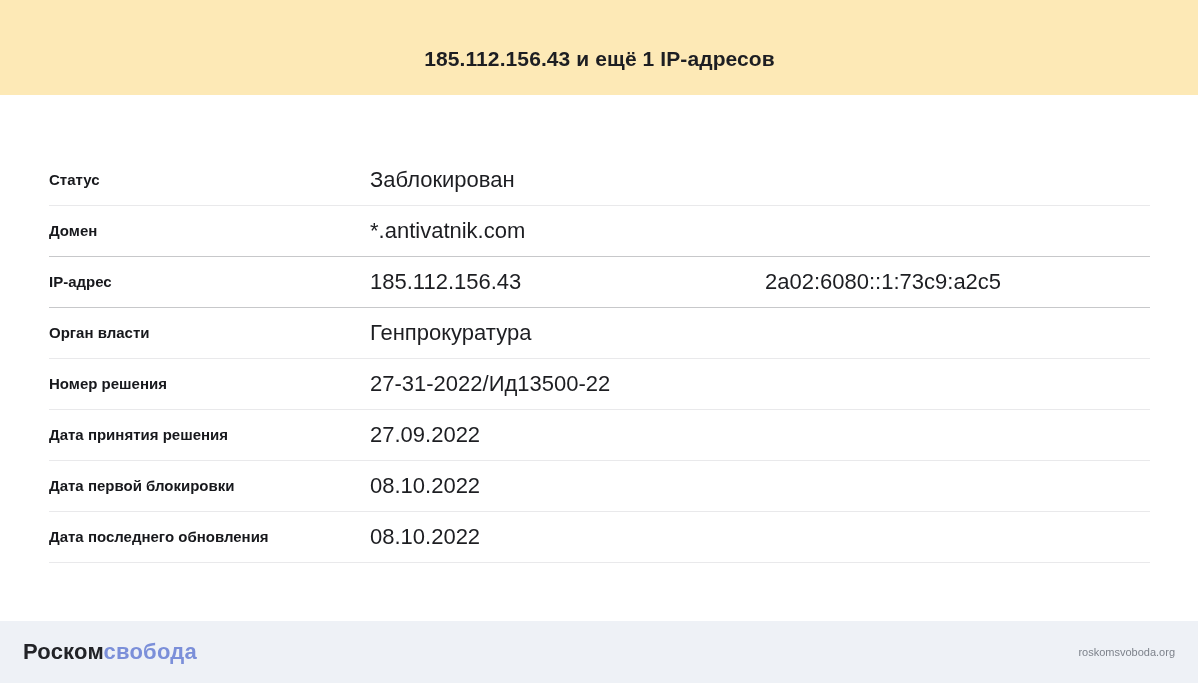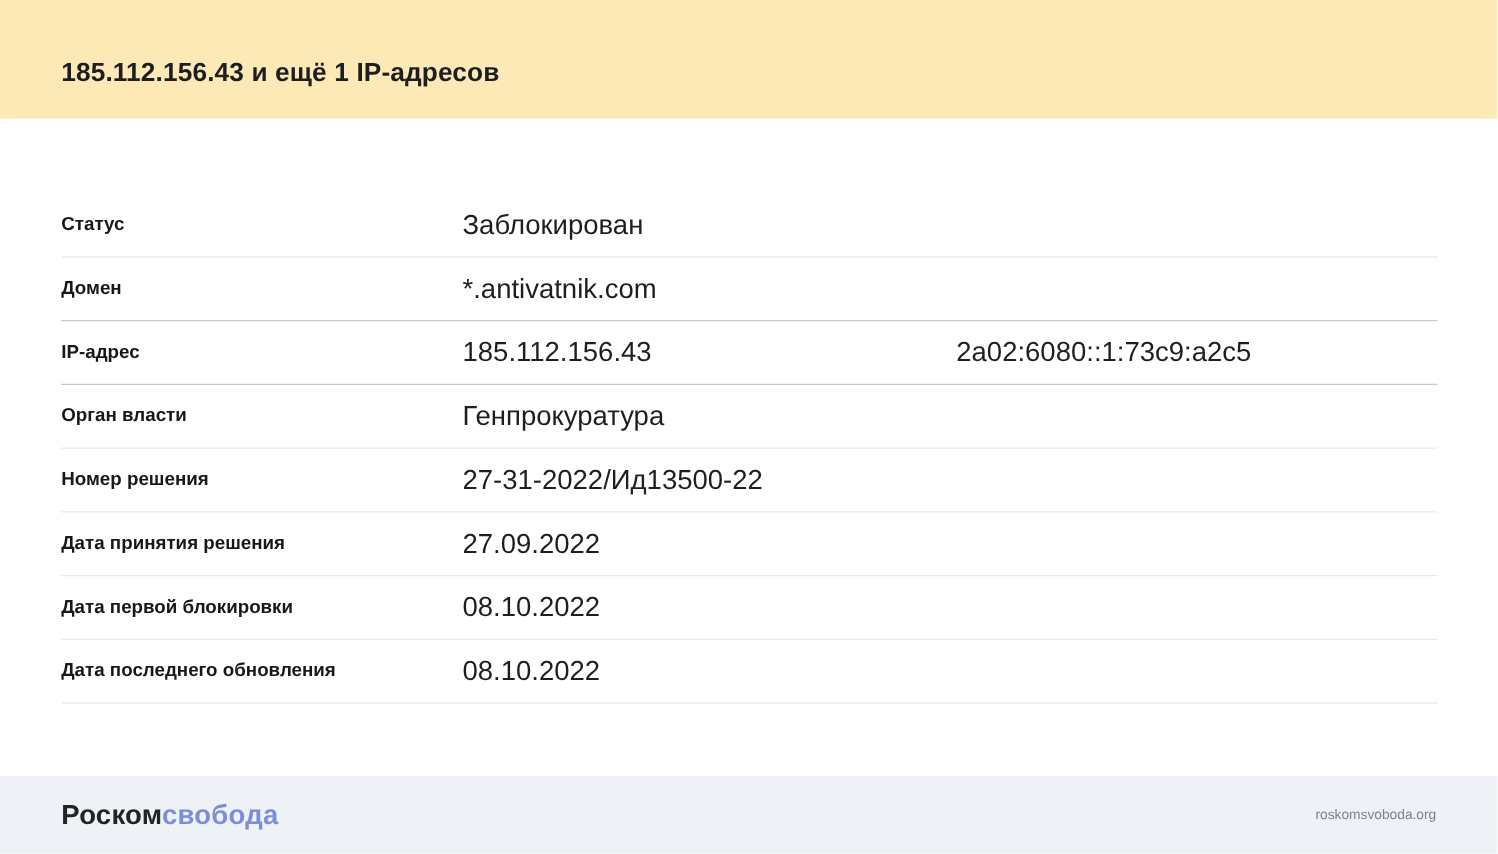--- a/index.html
+++ b/index.html
@@ -13,20 +13,21 @@
     overflow: hidden;
   }
 
   
   .page-header {
     height: 95px;
     flex: 0 0 95px;
     display: flex;
     align-items: center;
     padding: 22px 48px 0 49px;
+    justify-content: center;
   }
   .page-title {
     font-size: 21px;
     font-weight: 700;
     letter-spacing: 0.1px;
     color: #1d1e22;
   }
 
   
   .main-content {
@@ -58,21 +59,21 @@
     line-height: 20px;
   }
 
   
   .page-footer {
     flex: 0 0 62px;
     height: 62px;
     display: flex;
     align-items: center;
     justify-content: space-between;
-    padding: 0 49px;
+    padding: 0 23px;
   }
   .logo {
     font-size: 22px;
     font-weight: 700;
     letter-spacing: 0.2px;
     cursor: pointer;
     text-decoration: none;
   }
   .logo-primary { color: #222327; }
   .logo-accent { color: #7b8fd9; }

